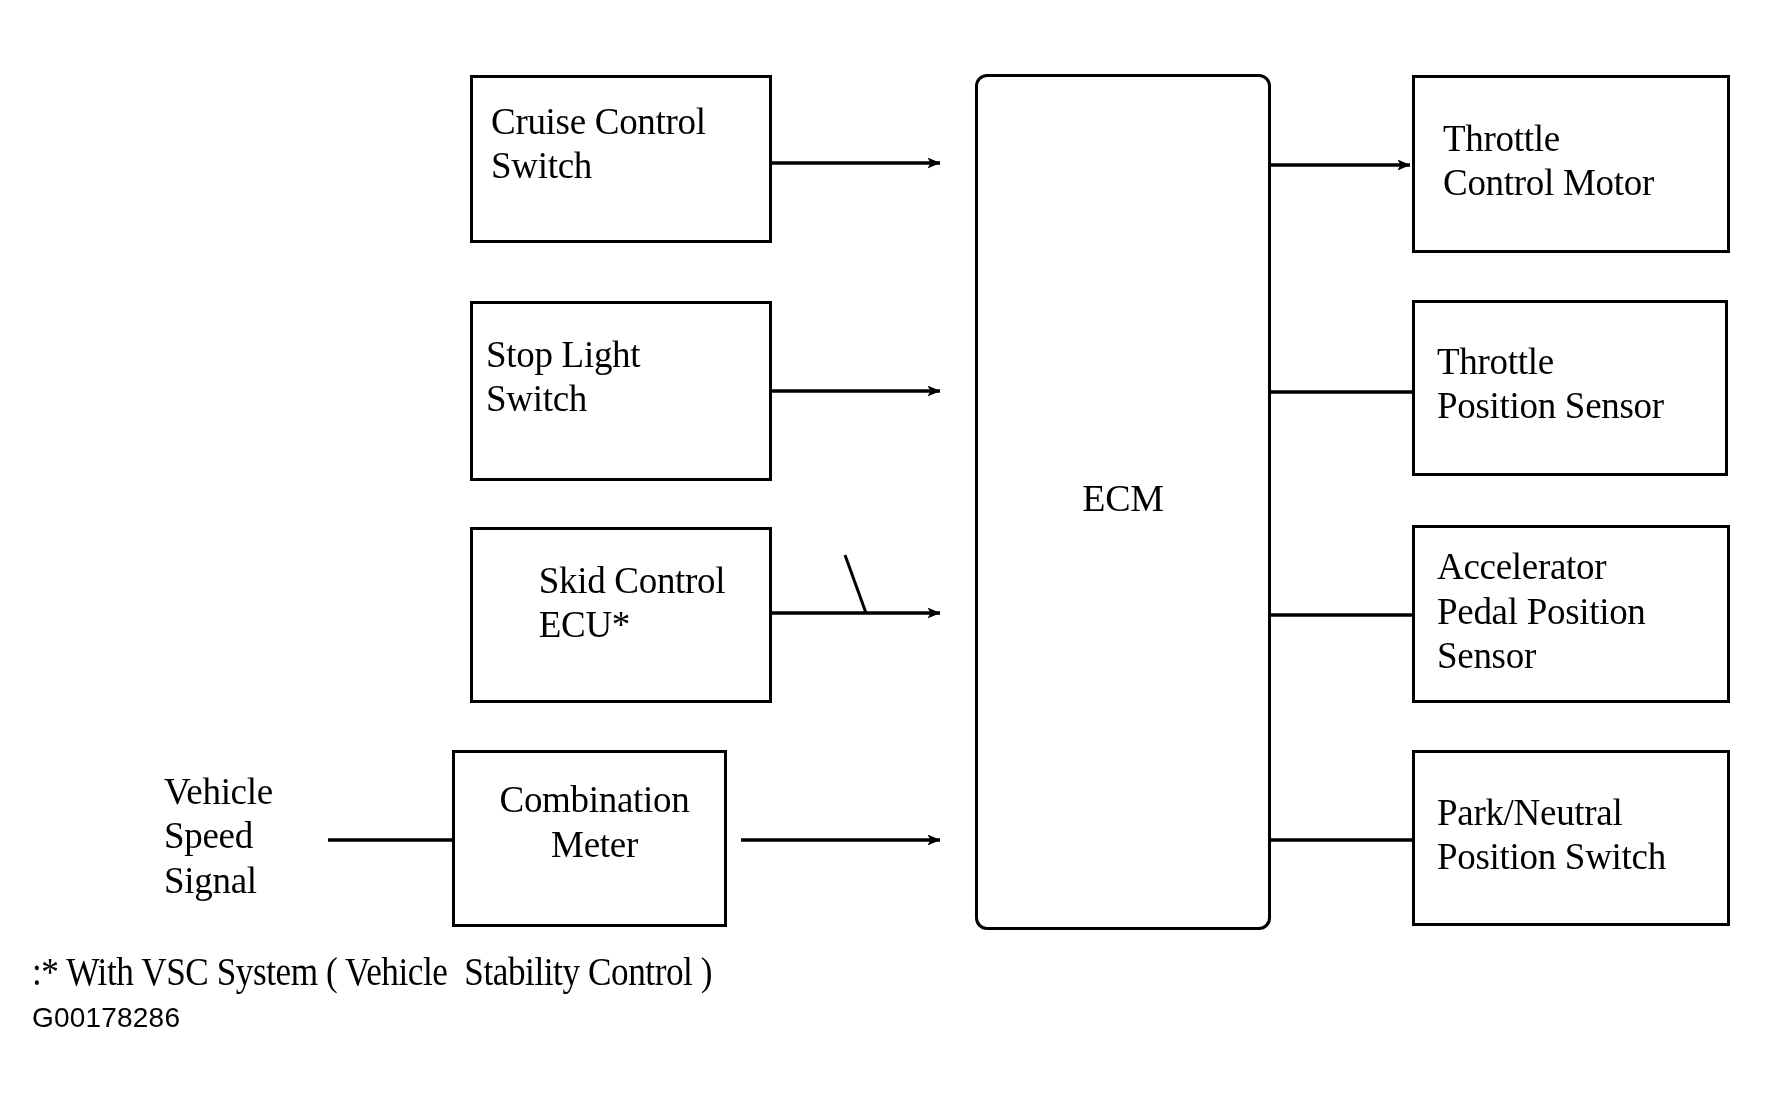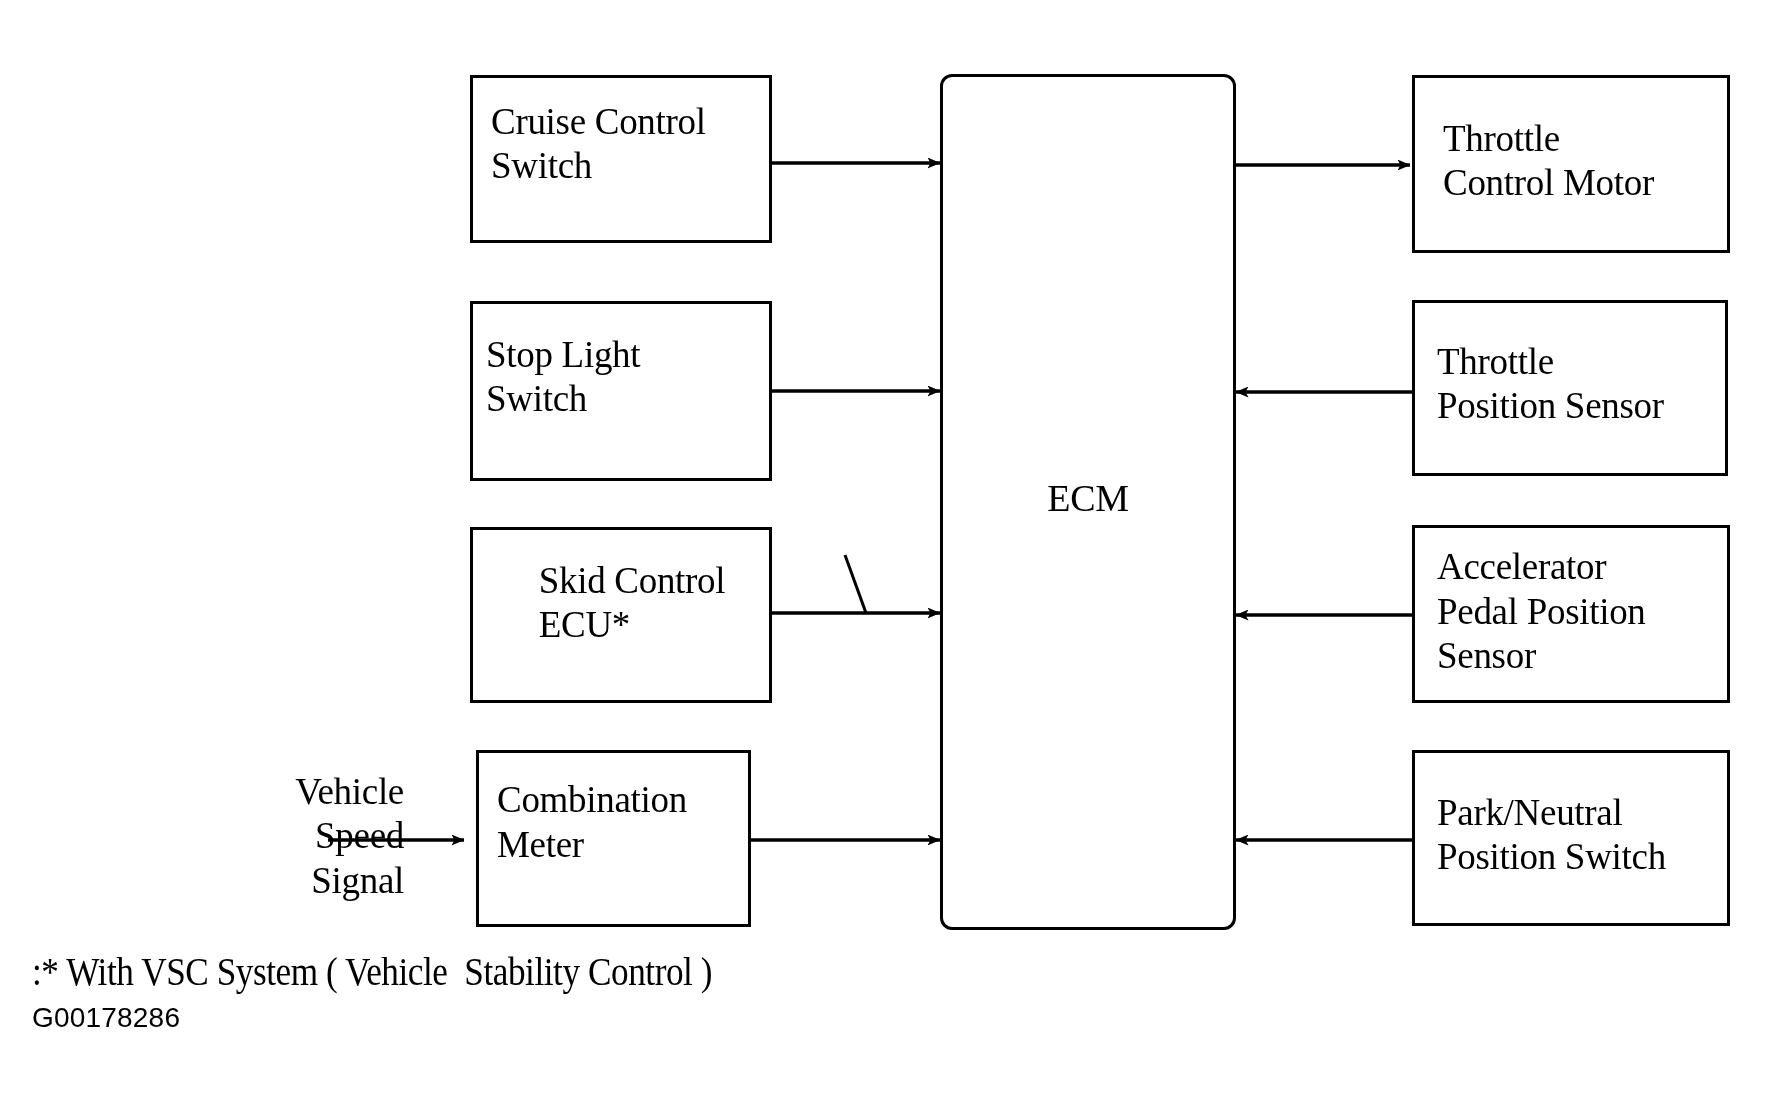--- a/index.html
+++ b/index.html
@@ -113,26 +113,26 @@
   <div class="node" style="left:470px; top:301px; width:302px; height:180px;">
     <div class="label" style="margin-top:-28px; padding-left:13px;">Stop Light
 Switch</div>
   </div>
 
   <div class="node" style="left:470px; top:527px; width:302px; height:176px;align-items:center;">
     <div class="label" style="margin-top:-24px; padding-left:30px;">Skid Control
 ECU*</div>
   </div>
 
-  <div class="node" style="left:476px; top:750px; width:275px; height:177px;">
+  <div class="node" style="left:452px; top:750px; width:275px; height:177px;text-align:center;">
     <div class="label" style="margin-top:-32px; padding-left:18px;">Combination
 Meter</div>
   </div>
 
-  <div class="node ecm" style="left:940px; top:74px; width:296px; height:856px;">
+  <div class="node ecm" style="left:975px; top:74px; width:296px; height:856px;">
     <div class="label" style="margin-top:-6px;">ECM</div>
   </div>
 
   <div class="node" style="left:1412px; top:75px; width:318px; height:178px;">
     <div class="label" style="margin-top:-6px; padding-left:28px;">Throttle
 Control Motor</div>
   </div>
 
   <div class="node" style="left:1412px; top:300px; width:316px; height:176px;">
     <div class="label" style="margin-top:-8px; padding-left:22px;">Throttle
@@ -143,21 +143,21 @@
     <div class="label" style="margin-top:-4px; padding-left:22px;">Accelerator
 Pedal Position
 Sensor</div>
   </div>
 
   <div class="node" style="left:1412px; top:750px; width:318px; height:176px;">
     <div class="label" style="margin-top:-6px; padding-left:22px;">Park/Neutral
 Position Switch</div>
   </div>
 
-  <div class="freetext" style="left:164px; top:770px; width:240px;text-align:right;">Vehicle
+  <div class="freetext" style="left:164px; top:770px; width:240px;">Vehicle
 Speed
 Signal</div>
 
 
   <div class="footnote" style="left:32px; top:948px;">:* With VSC System ( Vehicle  Stability Control )</div>
 
   <div class="figid" style="left:32px; top:1002px;">G00178286</div>
 
 </div>
 

